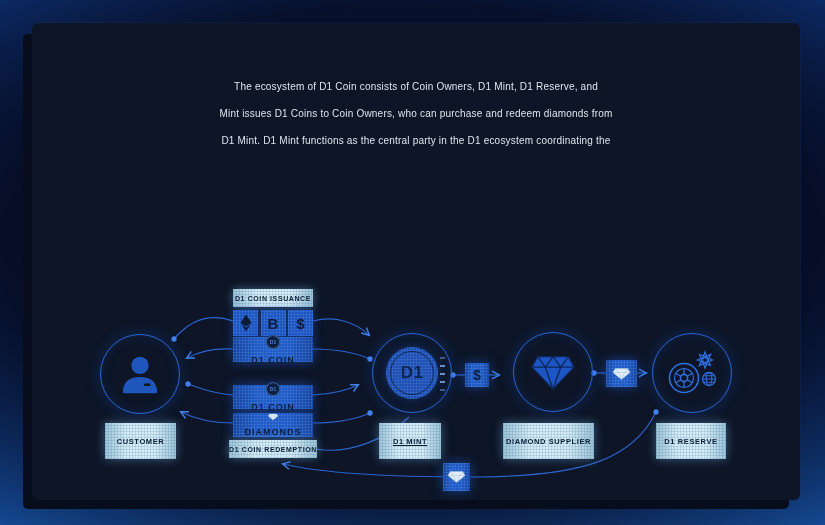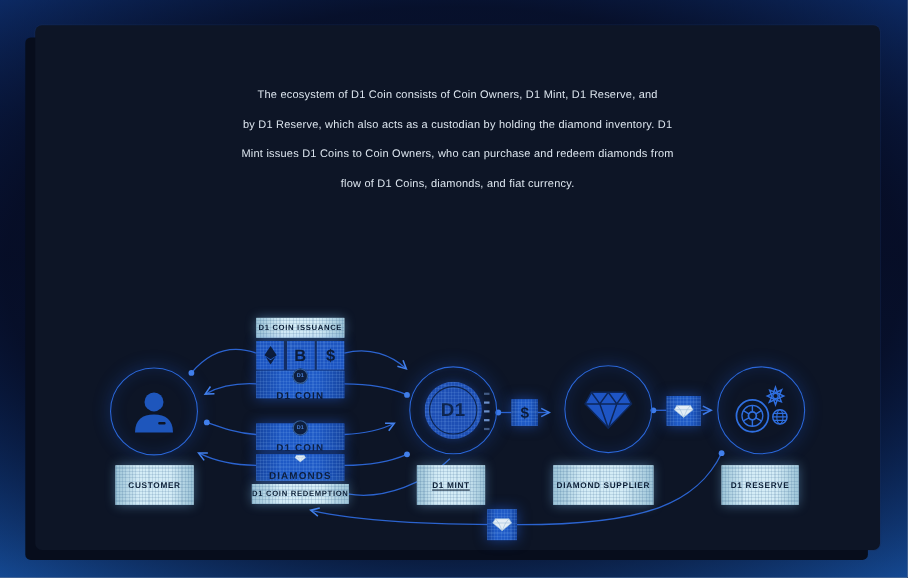--- a/index.html
+++ b/index.html
@@ -102,23 +102,22 @@
   .gem-right{ left:574px; top:337px; width:31px; height:27px; }
   .gem-bottom{ left:411px; top:440px; width:27px; height:28px; }
 </style>
 </head>
 <body>
 
 <div class="panel">
 
   <div class="intro">
     <div class="intro-line">The ecosystem of D1 Coin consists of Coin Owners, D1 Mint, D1 Reserve, and</div>
-    <div class="intro-line">by D1 Reserve, which also acts as a custodian by holding the diamond inventory. D1</div>
     <div class="intro-line">Mint issues D1 Coins to Coin Owners, who can purchase and redeem diamonds from</div>
-    <div class="intro-line">flow of D1 Coins, diamonds, and fiat currency.</div>
+    <div class="intro-line">D1 Mint. D1 Mint functions as the central party in the D1 ecosystem coordinating the</div>
   </div>
 
   <div class="diagram">
 
     <svg class="curves" width="768" height="477" viewBox="0 0 768 477">
       <defs>
         <marker id="mArrow" viewBox="0 0 10 10" refX="8" refY="5" markerWidth="9" markerHeight="9" orient="auto-start-reverse">
           <path d="M1.5,1.5 L8.5,5 L1.5,8.5" fill="none" stroke="#4381ec" stroke-width="1.3"></path>
         </marker>
         <marker id="mDot" viewBox="0 0 6 6" refX="3" refY="3" markerWidth="6" markerHeight="6">

